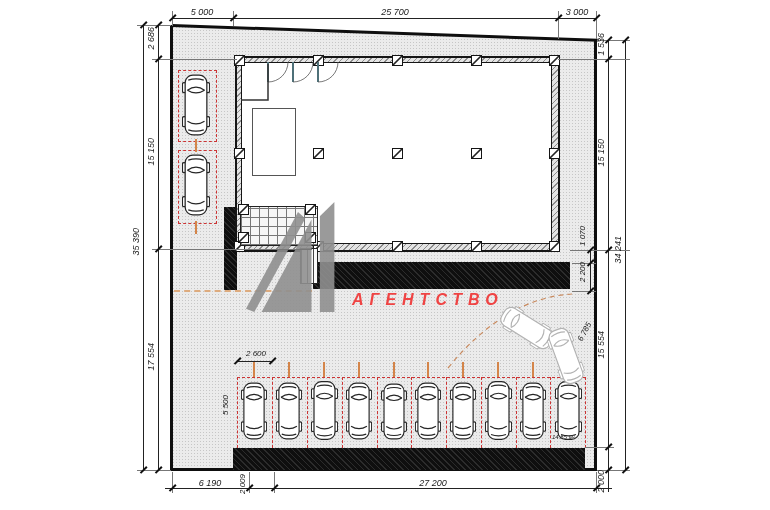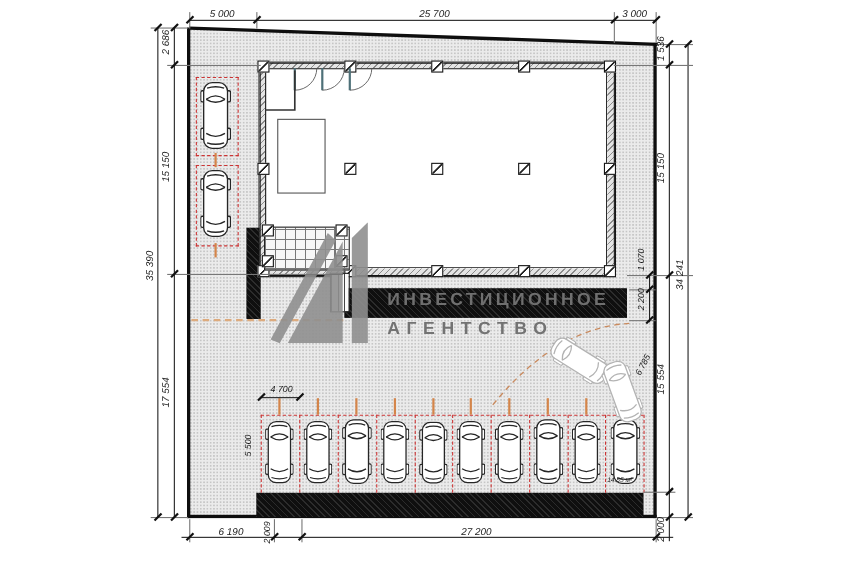--- a/index.html
+++ b/index.html
@@ -41,21 +41,21 @@
   
   .rd{border-left:1px dashed #cc3434;}
   .rdt{border-top:1px dashed #cc3434;}
   .rdbox{border:1px dashed #cc3434;}
   .ot{width:2px;background:#d4854a;}
   .odash{border-top:2px dashed #ddab7e;}
   
   .car{color:#262626;}
   .wm-shape{position:absolute;inset:0;background:#8f8f8f;opacity:.9;}
   .wm1{font-weight:bold;font-size:16px;letter-spacing:3px;color:#6f6f6f;}
-  .wm2{font-weight:bold;font-size:16px;letter-spacing:6px;color:#737373;}
+  .wm2{font-weight:bold;font-size:16px;letter-spacing:6px;color:#ef4444;font-style:italic;}
 </style>
 </head>
 <body>
 
 <div id="canvas">
 
   <svg width="0" height="0" style="position:absolute">
     <symbol id="carsym" viewBox="0 0 36 80">
       <g stroke="currentColor" fill="#fff" stroke-width="1.6">
         <rect x="0.5" y="11" width="4.5" height="13" rx="2"></rect>
@@ -190,21 +190,20 @@
     <g style="color:#b3b3b3" transform="translate(566 356) rotate(-20)">
       <use href="#carsym" x="-13" y="-30" width="26" height="60"></use>
     </g>
   </svg>
 
   <div class="a" style="left:246px;top:202px;width:104px;height:110px;">
     <div class="wm-shape" style="clip-path:polygon(0 97%,50% 9%,57% 15%,8% 100%);"></div>
     <div class="wm-shape" style="clip-path:polygon(15% 100%,63% 16%,63% 100%);"></div>
     <div class="wm-shape" style="clip-path:polygon(71% 13%,85% 0%,85% 100%,71% 100%);"></div>
   </div>
-  <div class="a wm1" style="left:352px;top:264px;">ИНВЕСТИЦИОННОЕ</div>
   <div class="a wm2" style="left:352px;top:291px;">АГЕНТСТВО</div>
 
   <div class="a dl" style="left:172px;top:18px;width:424px;height:1px;"></div>
   <div class="a dl" style="left:143px;top:25px;width:1px;height:445px;"></div>
   <div class="a dl" style="left:158px;top:25px;width:1px;height:445px;"></div>
   <div class="a dl" style="left:608px;top:40px;width:1px;height:452px;"></div>
   <div class="a dl" style="left:625px;top:40px;width:1px;height:430px;"></div>
   <div class="a dl" style="left:590px;top:250px;width:1px;height:43px;"></div>
   <div class="a dl" style="left:165px;top:488px;width:447px;height:1px;"></div>
   <div class="a dl" style="left:237px;top:361px;width:35px;height:1px;"></div>
@@ -266,18 +265,18 @@
   <span class="a dim v" style="left:597px;top:33px;">1 536</span>
   <span class="a dim v" style="left:597px;top:139px;">15 150</span>
   <span class="a dim v" style="left:597px;top:331px;">15 554</span>
   <span class="a dim v" style="left:597px;top:470px;">2 000</span>
   <span class="a dim v" style="left:614px;top:236px;">34 241</span>
   <span class="a dim v sm" style="left:579px;top:226px;">1 070</span>
   <span class="a dim v sm" style="left:579px;top:262px;">2 200</span>
   <span class="a dim hc" style="left:210px;top:479px;">6 190</span>
   <span class="a dim v sm" style="left:239px;top:474px;">2 009</span>
   <span class="a dim hc" style="left:433px;top:479px;">27 200</span>
-  <span class="a dim hc sm" style="left:256px;top:350px;">4 700</span>
+  <span class="a dim hc sm" style="left:256px;top:350px;">2 600</span>
   <span class="a dim v sm" style="left:222px;top:395px;">5 500</span>
   <span class="a dim xs" style="left:552px;top:434px;">14.85 м²</span>
   <span class="a dim sm" style="left:575px;top:328px;transform:rotate(-62deg);">6 785</span>
 
 </div>
 
 </body></html>

